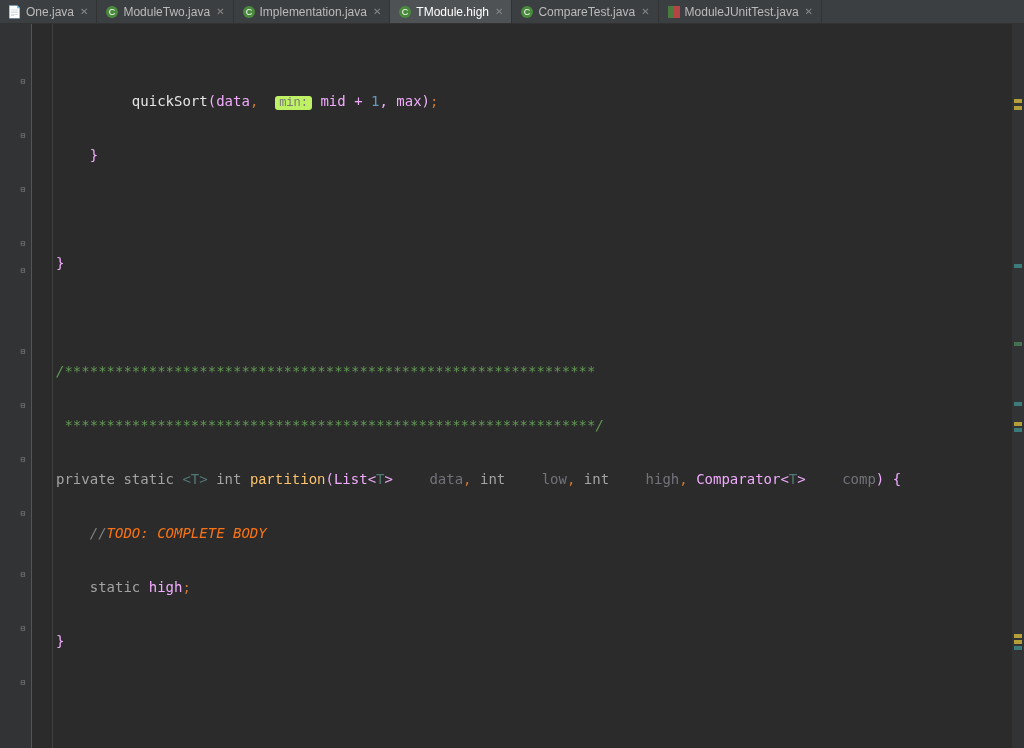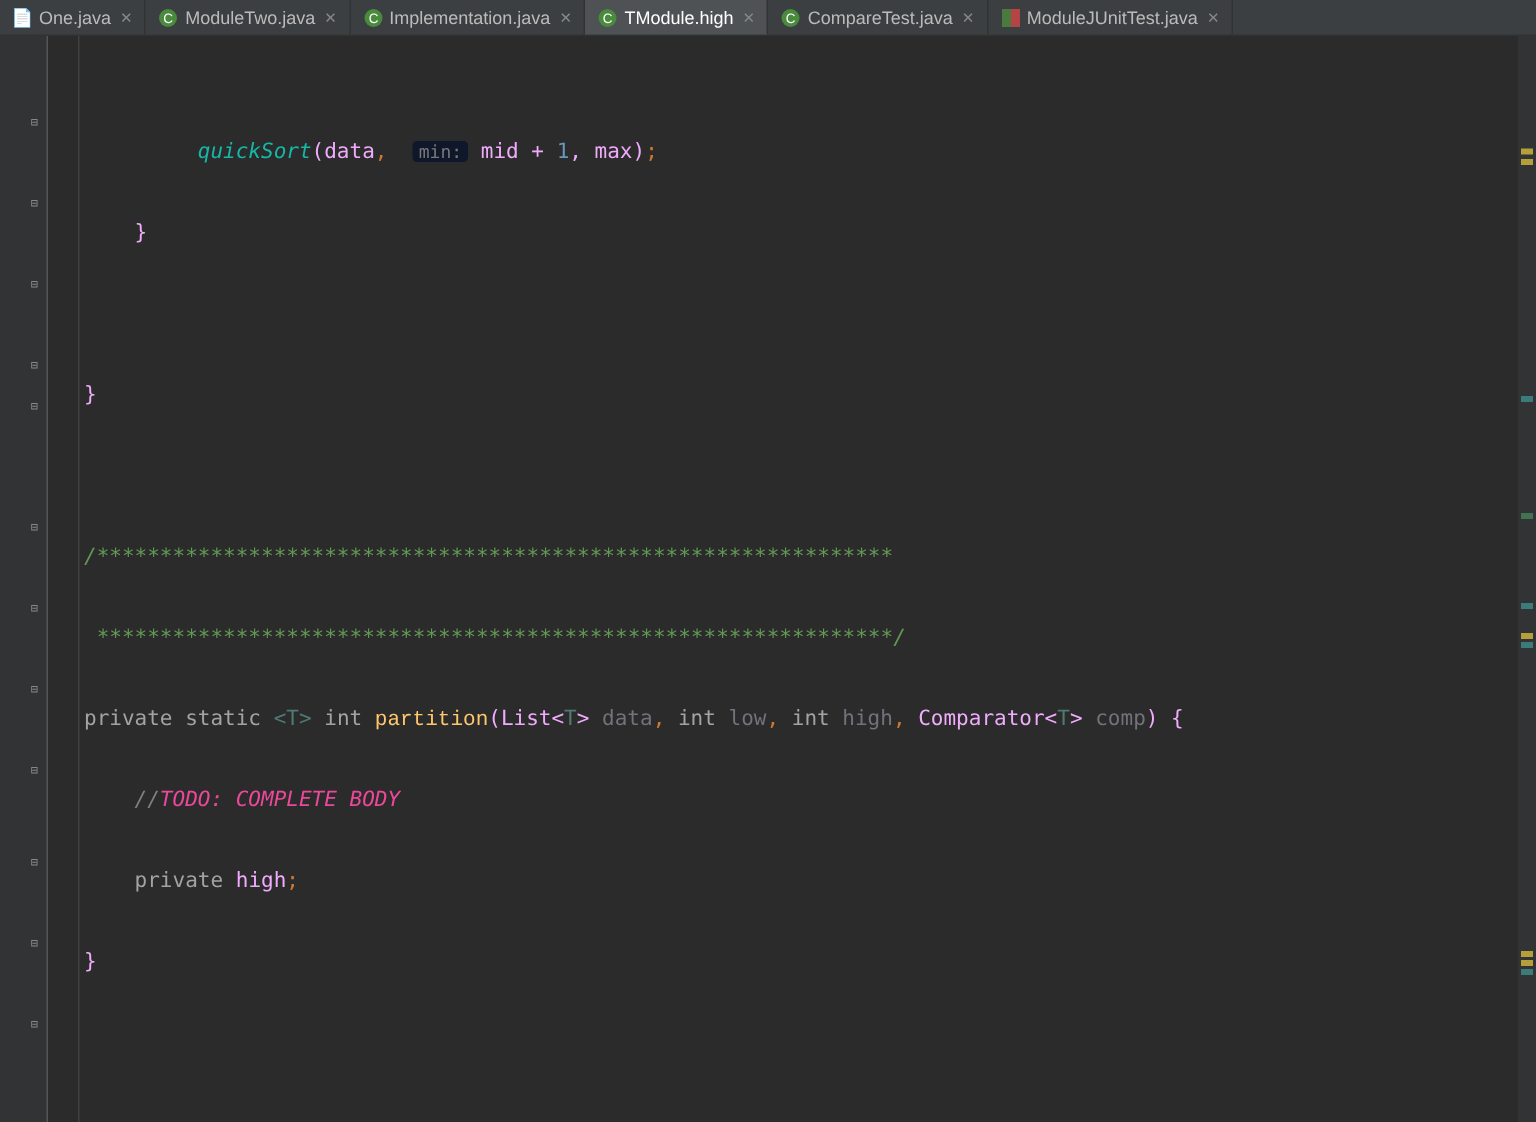--- a/index.html
+++ b/index.html
@@ -75,27 +75,27 @@
   flex: 1;
   padding: 10px 0 0 24px;
   line-height: 27px;
   white-space: pre;
   position: relative;
   background: #2b2b2b;
 }
 .line { height: 27px; }
 .kw { color: #a3a3a3; }
 .fn { color: #ffc66d; font-family: Liberation Mono, monospace; }
-.fn-italic { color: #14b8a6; font-style: italic; }
+.fn-italic { color: #e5e5e5; }
 .num { color: #6897bb; }
 .comment { color: #808080; font-style: italic; }
 .comment-block { color: #629755; font-style: italic; }
-.todo { color: #ec4899; font-style: italic; text-align: right; }
-.param { color: #72737a; }
-.hint { color: #787878; background: #0f172a; border-radius: 3px; padding: 0 4px; font-style: normal; font-size: 12px;}
+.todo { color: #f97316; font-style: italic; text-align: right; }
+.param { color: #72737a; margin-left: 28px; }
+.hint { color: #787878; background: #bef264; border-radius: 3px; padding: 0 4px; font-style: normal; font-size: 12px; font-family: Liberation Mono, monospace;}
 .punct { color: #cc7832; }
 .white { color: #f0abfc; }
 .generic { color: #507874; }
 .warnings {
   position: absolute;
   top: 30px;
   right: 12px;
   display: flex;
   align-items: center;
   gap: 6px;
@@ -216,21 +216,21 @@
 <div class="vline" style="left:20px"></div>
 <div class="line">         <span class="fn-italic">quickSort</span><span class="white">(data</span><span class="punct">, </span> <span class="hint">min:</span><span class="white"> mid + </span><span class="num">1</span><span class="white">, max)</span><span class="punct">;</span></div>
 <div class="line">    <span class="white">}</span></div>
 <div class="line"></div>
 <div class="line"><span class="white">}</span></div>
 <div class="line"></div>
 <div class="line"><span class="comment-block">/***************************************************************</span></div>
 <div class="line"><span class="comment-block"> ***************************************************************/</span></div>
 <div class="line"><span class="kw">private static </span><span class="generic">&lt;T&gt; </span><span class="kw">int </span><span class="fn">partition</span><span class="white">(List&lt;</span><span class="generic">T</span><span class="white">&gt; </span><span class="param">data</span><span class="punct">, </span><span class="kw">int </span><span class="param">low</span><span class="punct">, </span><span class="kw">int </span><span class="param">high</span><span class="punct">, </span><span class="white">Comparator&lt;</span><span class="generic">T</span><span class="white">&gt; </span><span class="param">comp</span><span class="white">) {</span></div>
 <div class="line">    <span class="comment">//</span><span class="todo">TODO: COMPLETE BODY</span></div>
-<div class="line">    <span class="kw">private </span><span class="white">high</span><span class="punct">;</span></div>
+<div class="line">    <span class="kw">static </span><span class="white">high</span><span class="punct">;</span></div>
 <div class="line"><span class="white">}</span></div>
 <div class="line"></div>
 
 
 
 
 
 
 
 

